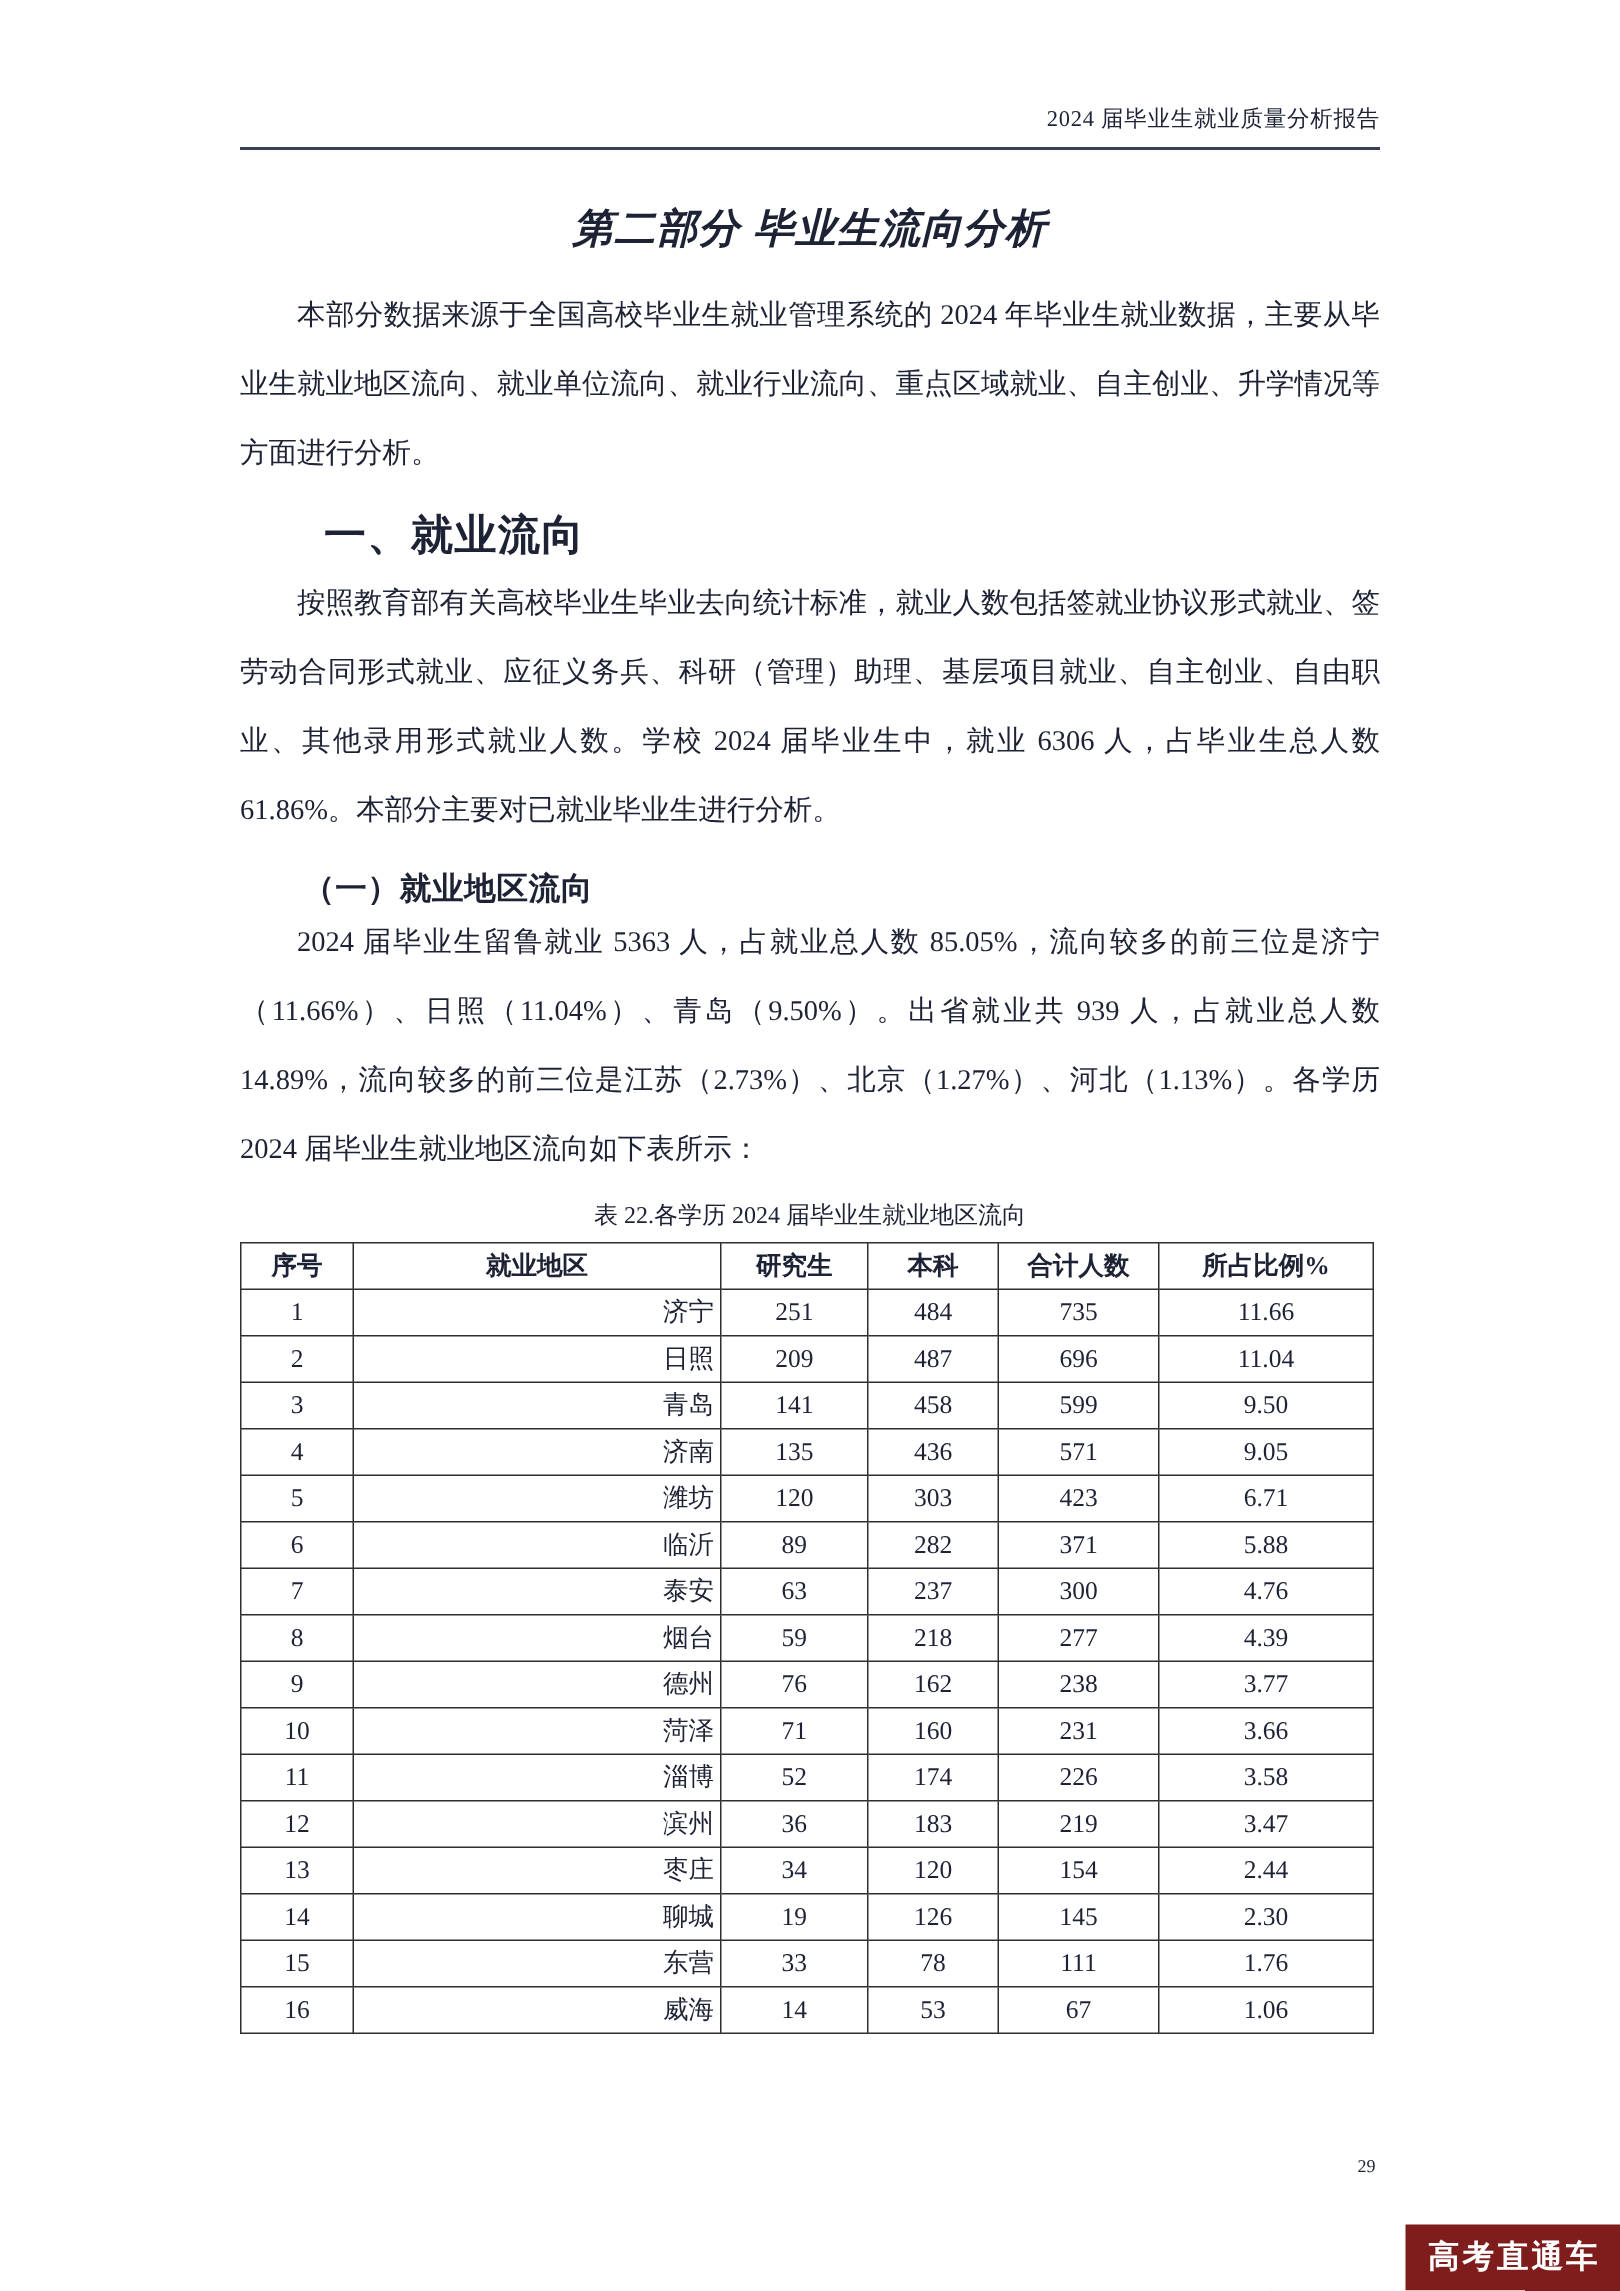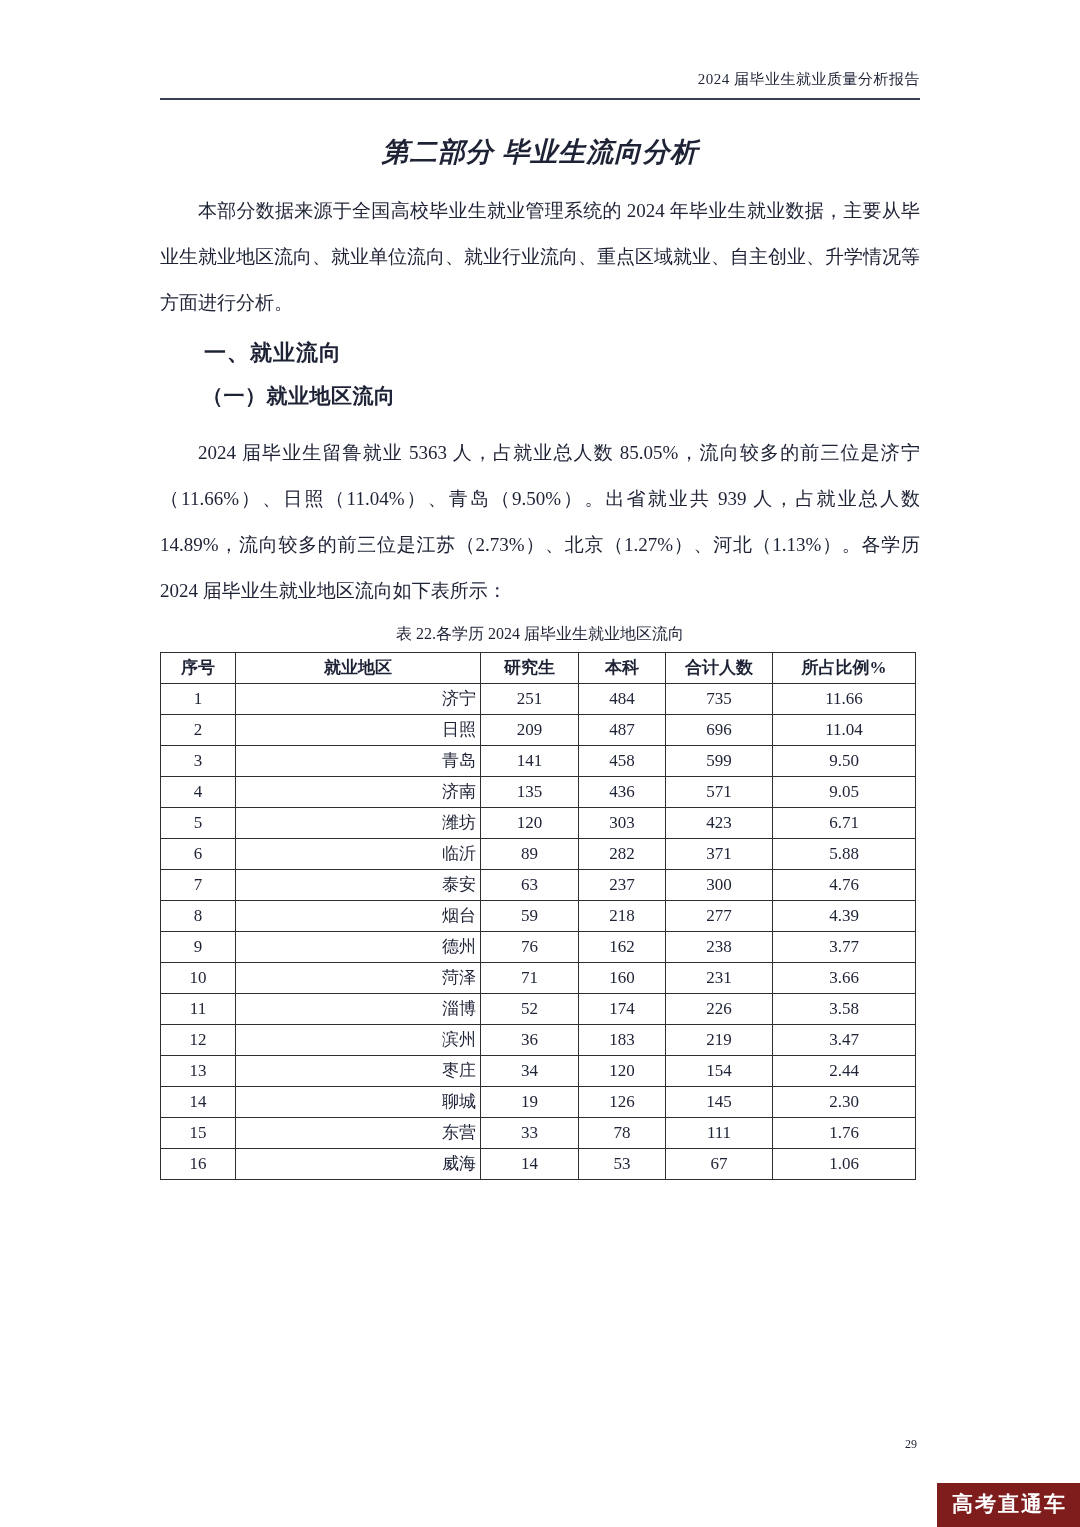--- a/index.html
+++ b/index.html
@@ -46,26 +46,26 @@
     margin: 0;
     font-size: 19px;
     line-height: 2.42;
     text-align: justify;
     text-indent: 2em;
   }
   .h1 {
     margin: 12px 0 4px 0;
     font-family: "Liberation Sans", "DejaVu Sans", sans-serif;
     font-weight: bold;
-    font-size: 22px;
+    font-size: 28px;
     text-indent: 2em;
     letter-spacing: 1px;
   }
   .h2 {
-    margin: 14px 0 20px 0;
+    margin: 14px 0 0 0;
     font-weight: bold;
     font-size: 21px;
     text-indent: 2em;
     letter-spacing: 0.5px;
   }
   .table-caption {
     margin: 10px 0 7px 0;
     text-align: center;
     font-size: 16px;
   }
@@ -113,20 +113,21 @@
 
     <div class="page-header">
       <span class="header-text">2024 届毕业生就业质量分析报告</span>
     </div>
 
     <h1 class="doc-title">第二部分 毕业生流向分析</h1>
 
     <p class="para">本部分数据来源于全国高校毕业生就业管理系统的 2024 年毕业生就业数据，主要从毕业生就业地区流向、就业单位流向、就业行业流向、重点区域就业、自主创业、升学情况等方面进行分析。</p>
 
     <h2 class="h1">一、就业流向</h2>
+    <p class="para">按照教育部有关高校毕业生毕业去向统计标准，就业人数包括签就业协议形式就业、签劳动合同形式就业、应征义务兵、科研（管理）助理、基层项目就业、自主创业、自由职业、其他录用形式就业人数。学校 2024 届毕业生中，就业 6306 人，占毕业生总人数 61.86%。本部分主要对已就业毕业生进行分析。</p>
 
     <h3 class="h2">（一）就业地区流向</h3>
     <p class="para">2024 届毕业生留鲁就业 5363 人，占就业总人数 85.05%，流向较多的前三位是济宁（11.66%）、日照（11.04%）、青岛（9.50%）。出省就业共 939 人，占就业总人数 14.89%，流向较多的前三位是江苏（2.73%）、北京（1.27%）、河北（1.13%）。各学历 2024 届毕业生就业地区流向如下表所示：</p>
 
     <div class="table-caption">表 22.各学历 2024 届毕业生就业地区流向</div>
 
     <table class="region-table">
       <colgroup>
         <col style="width:75px">
         <col style="width:245px">

